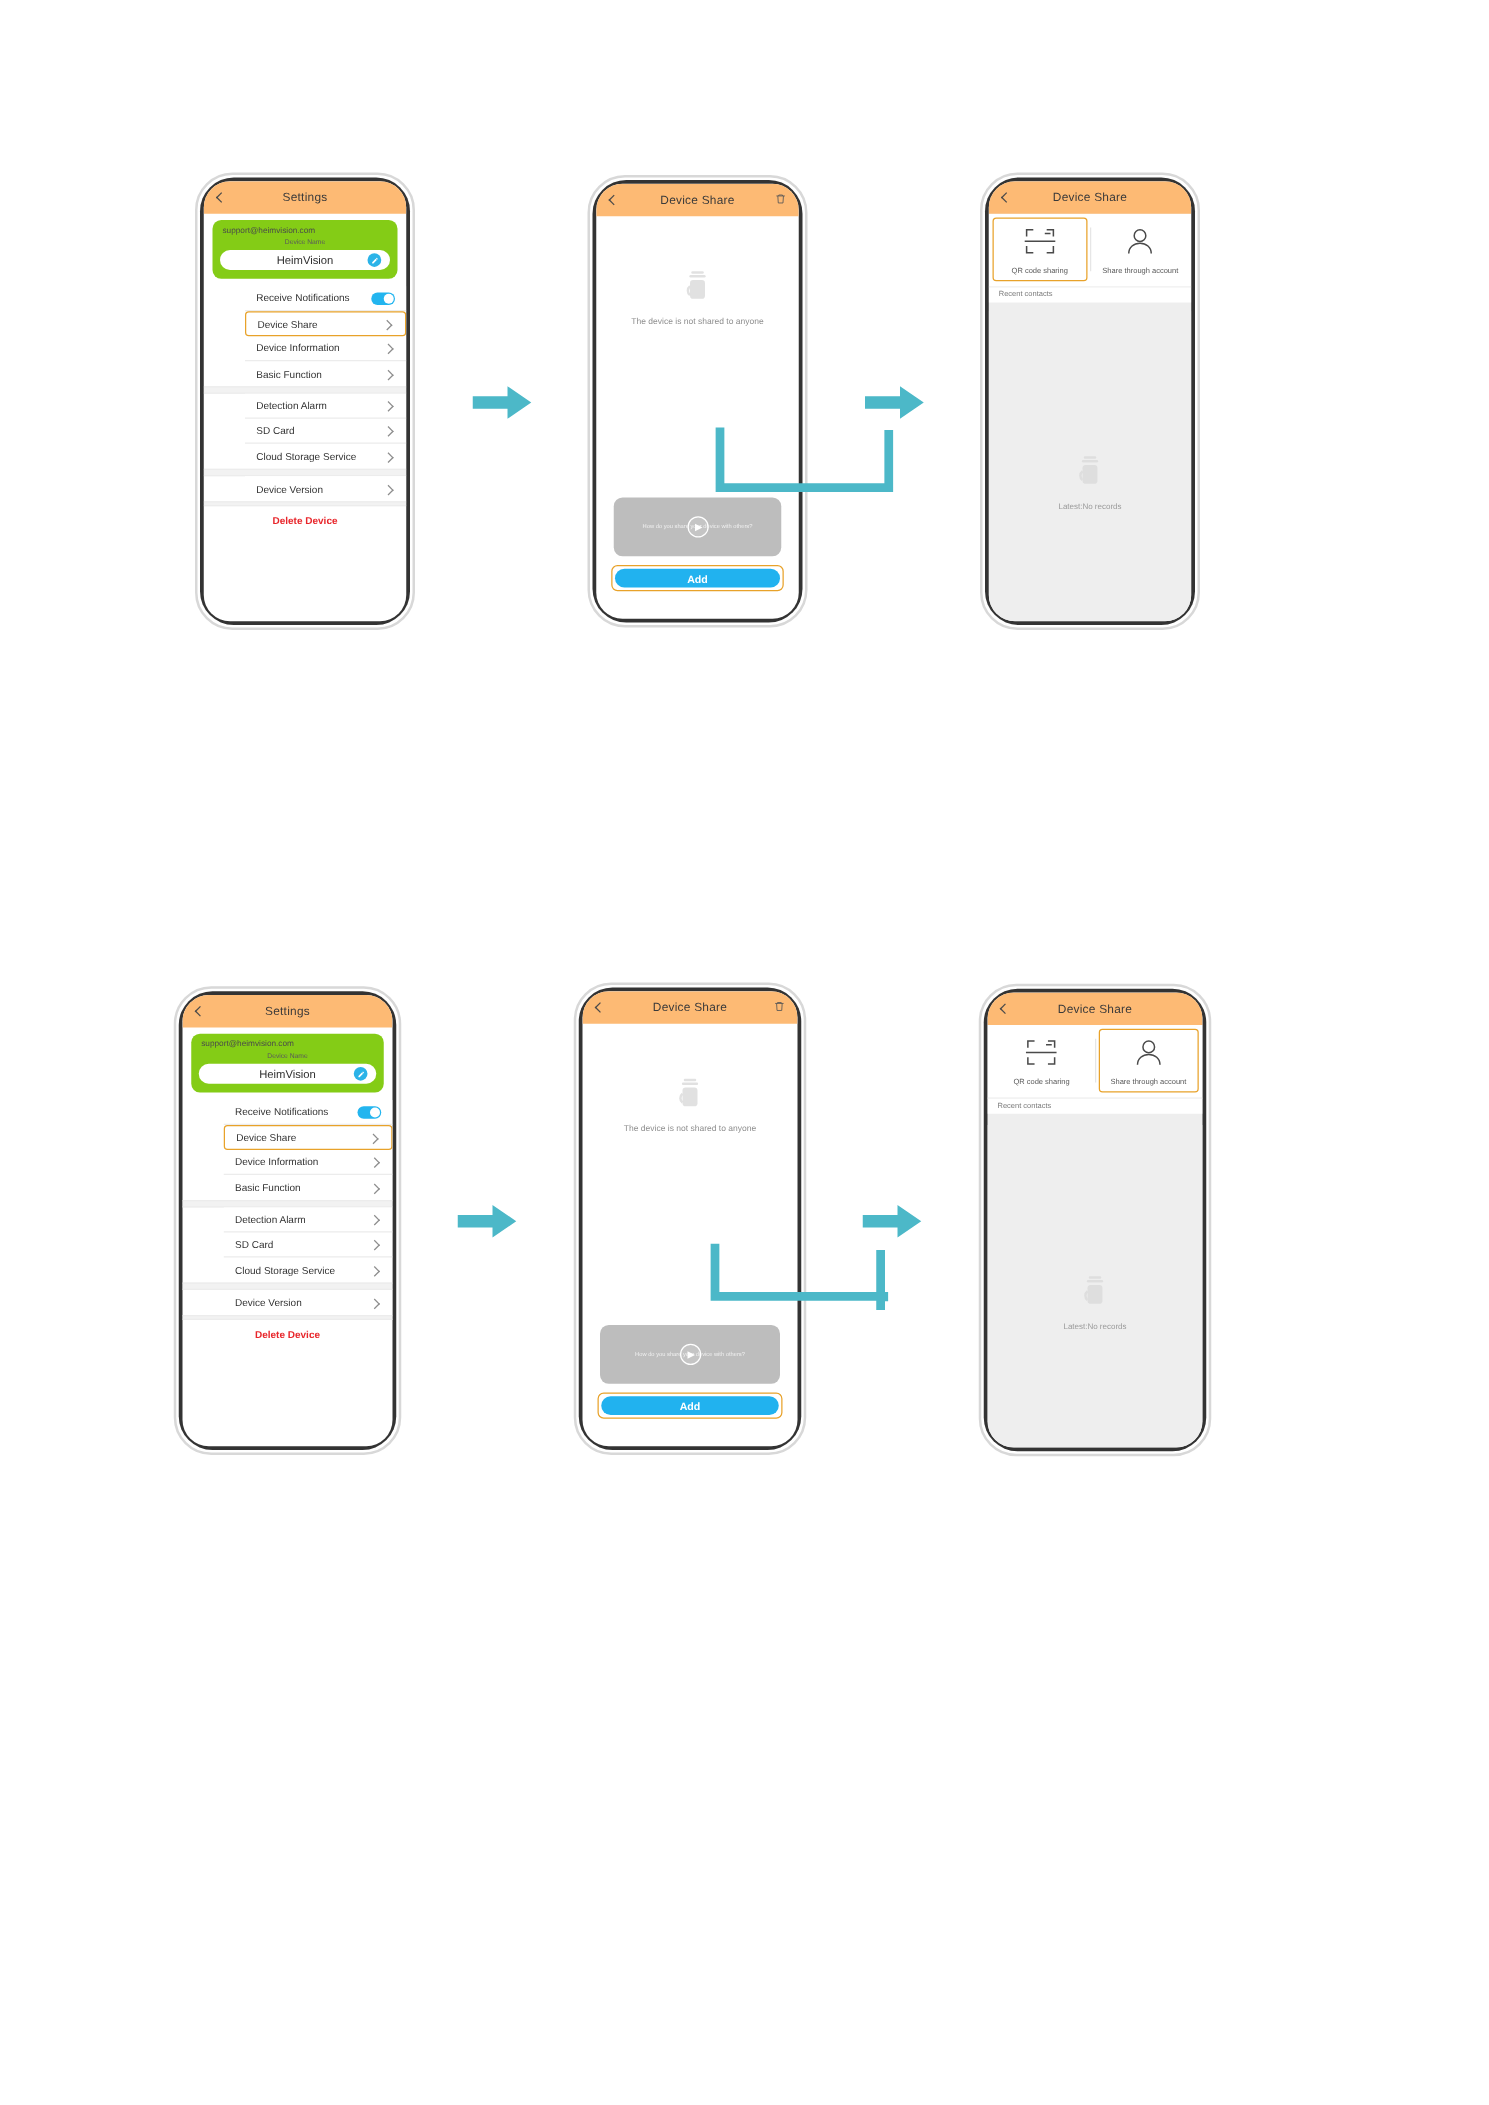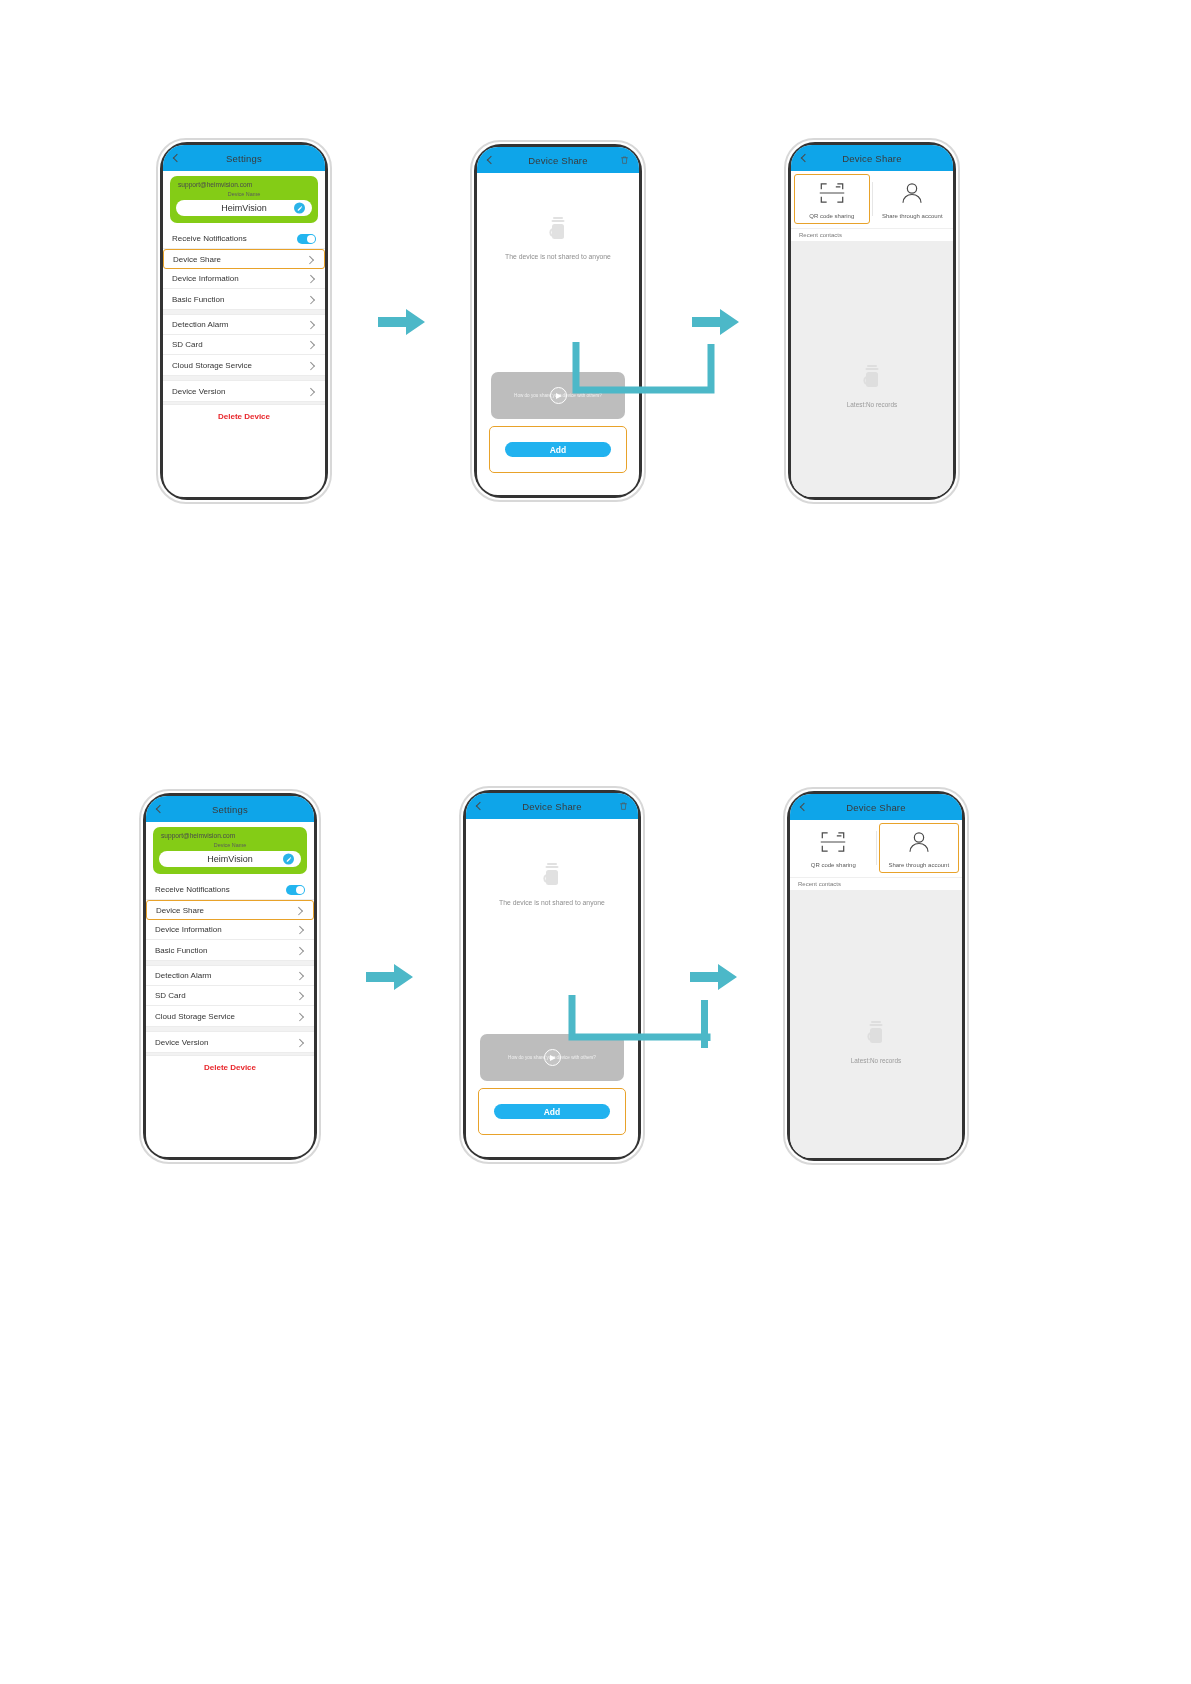--- a/index.html
+++ b/index.html
@@ -29,21 +29,21 @@
     border-radius: 21px;
     background: #ffffff;
     overflow: hidden;
   }
 
   
   .appbar {
     position: relative;
     height: 26px;
     display: flex; align-items: center; justify-content: center;
-    background: #0ea5e9;
+    background: #fdba74;
   }
   .appbar-title {
     font-size: 9.5px; color: #3a3a3a; letter-spacing: .2px;
   }
   .back-chev {
     position: absolute; left: 9px; top: 50%; transform: translateY(-50%);
     width: 8px; height: 8px;
   }
   .back-chev::before{
     content:""; position:absolute; left:2px; top:1px;
@@ -69,21 +69,21 @@
     position: relative;
   }
   .acct-name { font-size: 9px; color:#2e2e2e; }
   .edit-badge {
     position:absolute; right: 7px; top:50%; transform: translateY(-50%);
     width: 11px; height: 11px; border-radius: 50%;
     background: #2bb3e8; display:flex; align-items:center; justify-content:center;
   }
 
   .list { margin-top: 6px; }
-  .list-group { background:#ffffff; }
+  .list-group { background:#ffffff;margin-left:33px; }
   .row {
     position: relative;
     height: 20px;
     display: flex; align-items: center;
     padding: 0 9px;
     border-bottom: 1px solid #ececec;
   }
   .row:last-child { border-bottom: none; }
   .row-label { font-size: 8px; color: #333333; flex: 1; }
   .chev {
@@ -134,21 +134,21 @@
     border: 1.3px solid #ffffff; background: rgba(255,255,255,.12);
     display:flex; align-items:center; justify-content:center;
   }
   .play-tri {
     width:0;height:0;border-left:6px solid #ffffff;
     border-top:3.6px solid transparent;border-bottom:3.6px solid transparent;
     margin-left:2px;
   }
   .add-wrap {
     margin: 7px 12px 0 12px;
-    border: 1.7px solid #e8a22a; border-radius: 5px; padding: 15px;
+    border: 1.7px solid #e8a22a; border-radius: 5px; padding: 2px;
   }
   .add-btn {
     height: 15px; border-radius: 9px; background:#21b2ef;
     display:flex; align-items:center; justify-content:center;
   }
   .add-label { font-size: 8.5px; color:#ffffff; font-weight:bold; }
 
   
   .share-methods {
     display:flex; background:#ffffff; padding: 3px 3px 4px 3px; gap: 2px;

